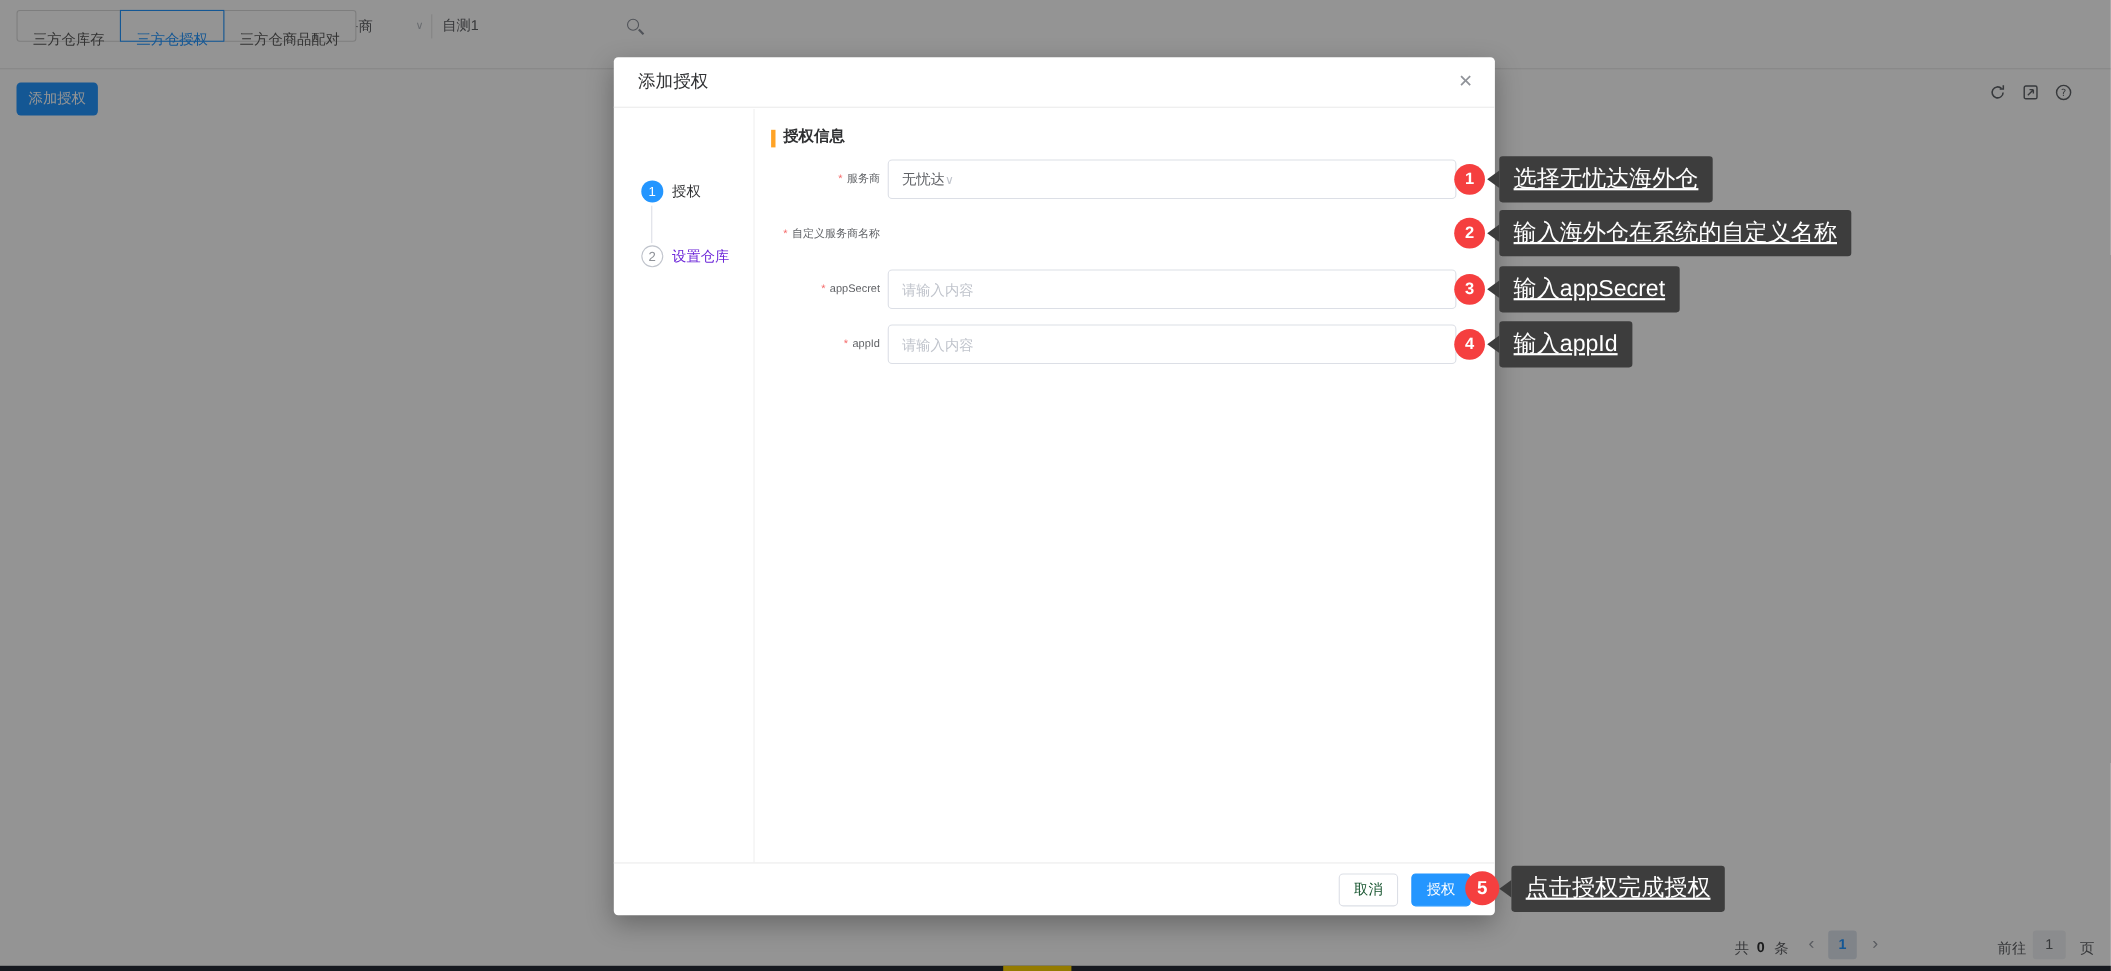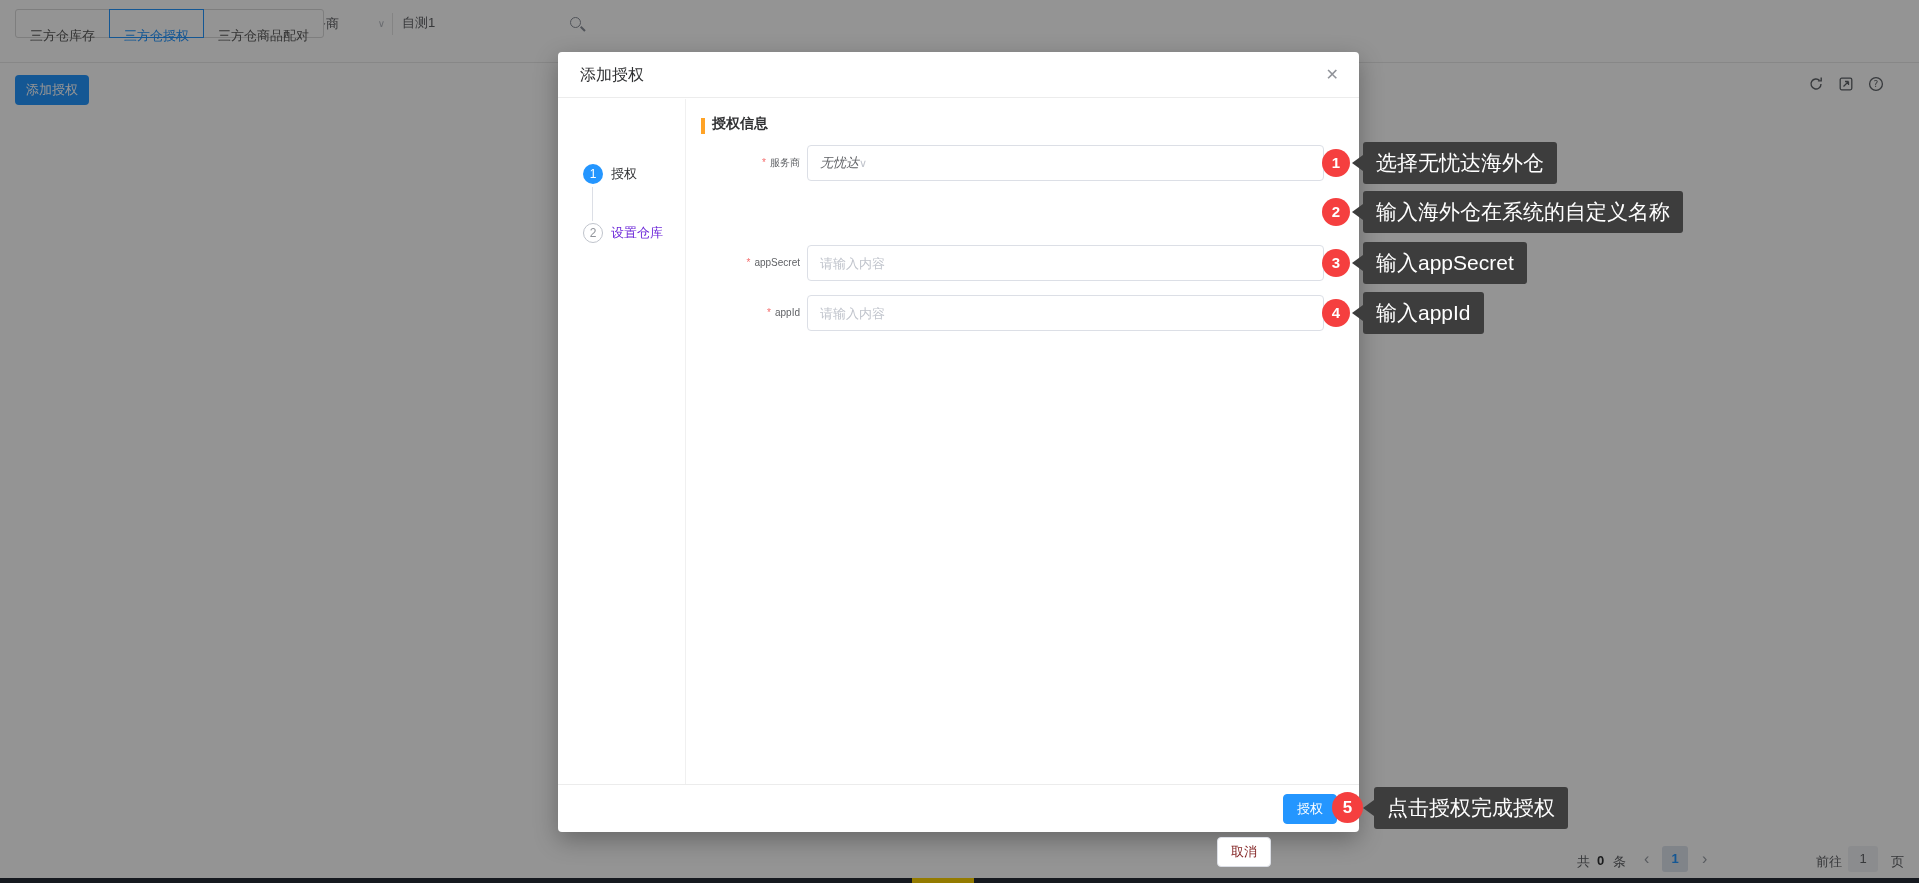--- a/index.html
+++ b/index.html
@@ -60,36 +60,36 @@
   .step-circle{position:absolute;width:20px;height:20px;border-radius:50%;text-align:center;line-height:20px;font-size:12px;}
   .step-circle.active{background:var(--accent);color:#fff;}
   .step-circle.inactive{background:#fff;border:1px solid #c0c4cc;color:#909399;line-height:18px;}
   .step-label{position:absolute;line-height:20px;font-size:13px;}
   .step-connector{position:absolute;left:34px;top:88px;width:1px;height:34px;background:#dcdfe6;}
   .section-bar{position:absolute;left:143px;top:66px;width:4px;height:16px;background:var(--section_bar);}
   .section-title{position:absolute;left:154px;top:63px;font-size:14px;font-weight:bold;color:#303133;}
   .frow-label{position:absolute;left:0;width:242px;text-align:right;line-height:36px;font-size:10px;color:#606266;white-space:nowrap;}
   .req{color:#f56c6c;margin-right:4px;}
   .fctl{position:absolute;left:249px;width:517px;height:36px;border:1px solid #dcdfe6;border-radius:4px;background:#fff;}
-  .fselect{display:flex;align-items:center;padding:0 12px;font-size:13px;color:#606266;cursor:pointer;font-style:italic;}
+  .fselect{display:flex;align-items:center;padding:0 12px;font-size:13px;color:#606266;cursor:pointer;}
   .fselect .chev{color:#c0c4cc;font-size:11px;}
   input.fctl{padding:0 12px;font-size:13px;color:#606266;outline:none;font-family:inherit;}
   input::placeholder{color:#c0c4cc;}
   .modal-footer{position:absolute;left:0;top:732px;width:100%;height:48px;border-top:1px solid #ececec;}
   .btn{position:absolute;top:9px;height:30px;width:54px;border-radius:4px;font-size:13px;cursor:pointer;font-family:inherit;}
-  .btn-cancel{left:659px;background:#fff;border:1px solid #dcdfe6;color:#7f1d1d;margin-top:43px;}
+  .btn-cancel{left:659px;background:#fff;border:1px solid #dcdfe6;color:#14532d;}
   .btn-confirm{left:725px;background:var(--accent);border:1px solid var(--accent);color:#fff;}
 
   
   .badge{position:absolute;z-index:30;background:var(--badge_red);color:#fff;border-radius:50%;
        text-align:center;font-weight:bold;}
   .badge.sm{width:28px;height:28px;line-height:28px;font-size:15px;left:1322px;}
   .badge.lg{width:31px;height:31px;line-height:31px;font-size:17px;left:1332px;}
   .tip{position:absolute;z-index:30;background:var(--tooltip_bg);color:#fff;font-size:21px;line-height:26px;
-       padding:8px 13px;border-radius:3px;white-space:nowrap;left:1363px;}
+       padding:8px 13px;border-radius:3px;white-space:nowrap;left:1363px;text-decoration:underline;}
   .tip-arrow{position:absolute;z-index:30;width:0;height:0;left:1352px;
        border-top:8px solid transparent;border-bottom:8px solid transparent;border-right:11px solid var(--tooltip_bg);}
 </style>
 </head>
 <body>
 
 <div class="page">
 
   <div class="toolbar">
     <div class="tabs">
@@ -169,20 +169,23 @@
   <span class="section-title">授权信息</span>
 
   <div class="frow-label" style="top:93px">
     <span class="req">*</span><span>服务商</span>
   </div>
   <div class="fctl fselect" style="top:93px">
     <span>无忧达</span>
     <span class="chev">∨</span>
   </div>
 
+  <div class="frow-label" style="top:143px">
+    <span class="req">*</span><span>自定义服务商名称</span>
+  </div>
 
   <div class="frow-label" style="top:193px">
     <span class="req">*</span><span>appSecret</span>
   </div>
   <input class="fctl" style="top: 193px;" placeholder="请输入内容">
 
   <div class="frow-label" style="top:243px">
     <span class="req">*</span><span>appId</span>
   </div>
   <input class="fctl" style="top: 243px;" placeholder="请输入内容">

